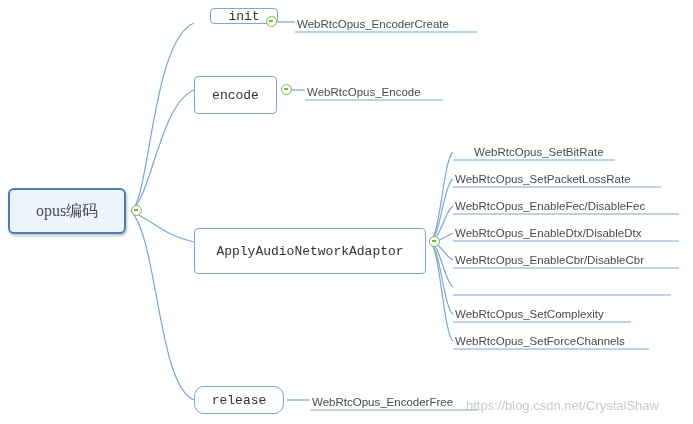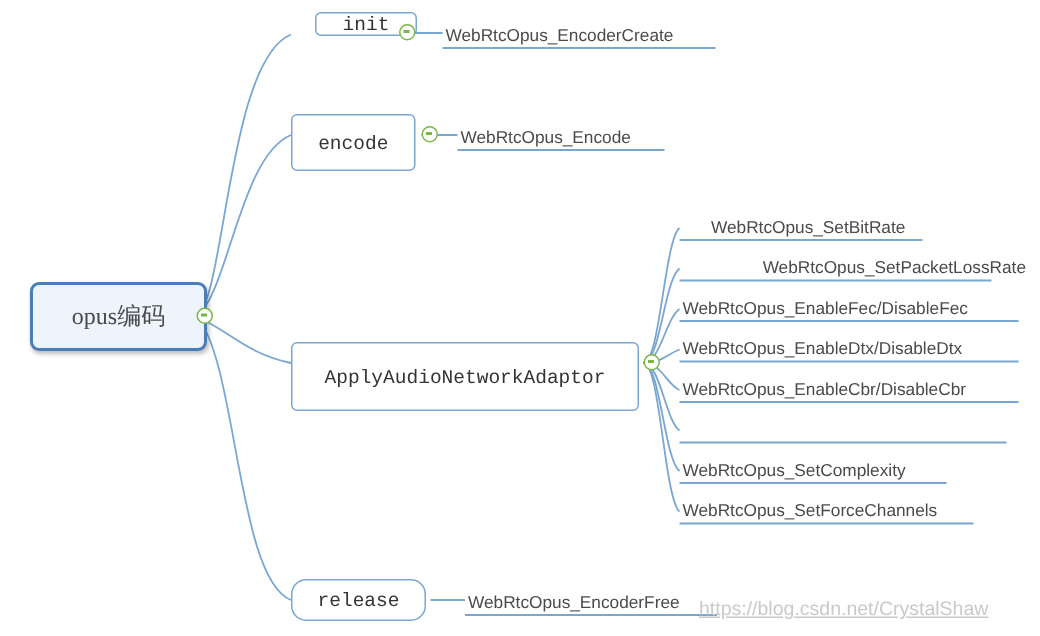--- a/index.html
+++ b/index.html
@@ -72,21 +72,20 @@
     width: 4.5px;
     height: 1.5px;
     background: #7ab648;
   }
   .watermark {
     position: absolute;
     color: #c9c9c9;
     font-size: 13px;
     font-family: "Liberation Sans", sans-serif;
     white-space: nowrap;
-    text-decoration: underline;
   }
 </style>
 </head>
 <body>
 
 <div id="canvas">
 
   <svg class="links" viewBox="0 0 693 424">
     <g fill="none" stroke="#7aa6d2" stroke-width="1.2">
 
@@ -115,21 +114,21 @@
       <path d="M453,187 L661,187"></path>
       <path d="M453,214 L679,214"></path>
       <path d="M453,241 L679,241"></path>
       <path d="M453,268 L679,268"></path>
       <path d="M453,295 L671,295"></path>
       <path d="M453,322 L631,322"></path>
       <path d="M453,349 L649,349"></path>
     </g>
   </svg>
 
-  <div class="node root-node" style="left:20px; top:188px; width:118px; height:46px;">
+  <div class="node root-node" style="left:8px; top:188px; width:118px; height:46px;">
     <span>opus编码</span>
   </div>
 
   <div class="node branch-node" style="left:194px; top:8px; width:68px; height:16px;margin-left:16px;">
     <span>init</span>
   </div>
 
   <div class="node branch-node" style="left:194px; top:76px; width:83px; height:38px;">
     <span>encode</span>
   </div>
@@ -144,21 +143,21 @@
 
   <div class="node leaf-node" style="left:295px; top:15px; width:182px; height:17px;">
     <span>WebRtcOpus_EncoderCreate</span>
   </div>
   <div class="node leaf-node" style="left:305px; top:83px; width:138px; height:17px;">
     <span>WebRtcOpus_Encode</span>
   </div>
   <div class="node leaf-node" style="left:472px; top:143px; width:162px; height:17px;">
     <span>WebRtcOpus_SetBitRate</span>
   </div>
-  <div class="node leaf-node" style="left:474px; top:170px; width:210px; height:17px;justify-content:flex-end;">
+  <div class="node leaf-node" style="left:453px; top:170px; width:210px; height:17px;">
     <span>WebRtcOpus_SetPacketLossRate</span>
   </div>
   <div class="node leaf-node" style="left:453px; top:197px; width:228px; height:17px;">
     <span>WebRtcOpus_EnableFec/DisableFec</span>
   </div>
   <div class="node leaf-node" style="left:453px; top:224px; width:228px; height:17px;">
     <span>WebRtcOpus_EnableDtx/DisableDtx</span>
   </div>
   <div class="node leaf-node" style="left:453px; top:251px; width:228px; height:17px;">
     <span>WebRtcOpus_EnableCbr/DisableCbr</span>

